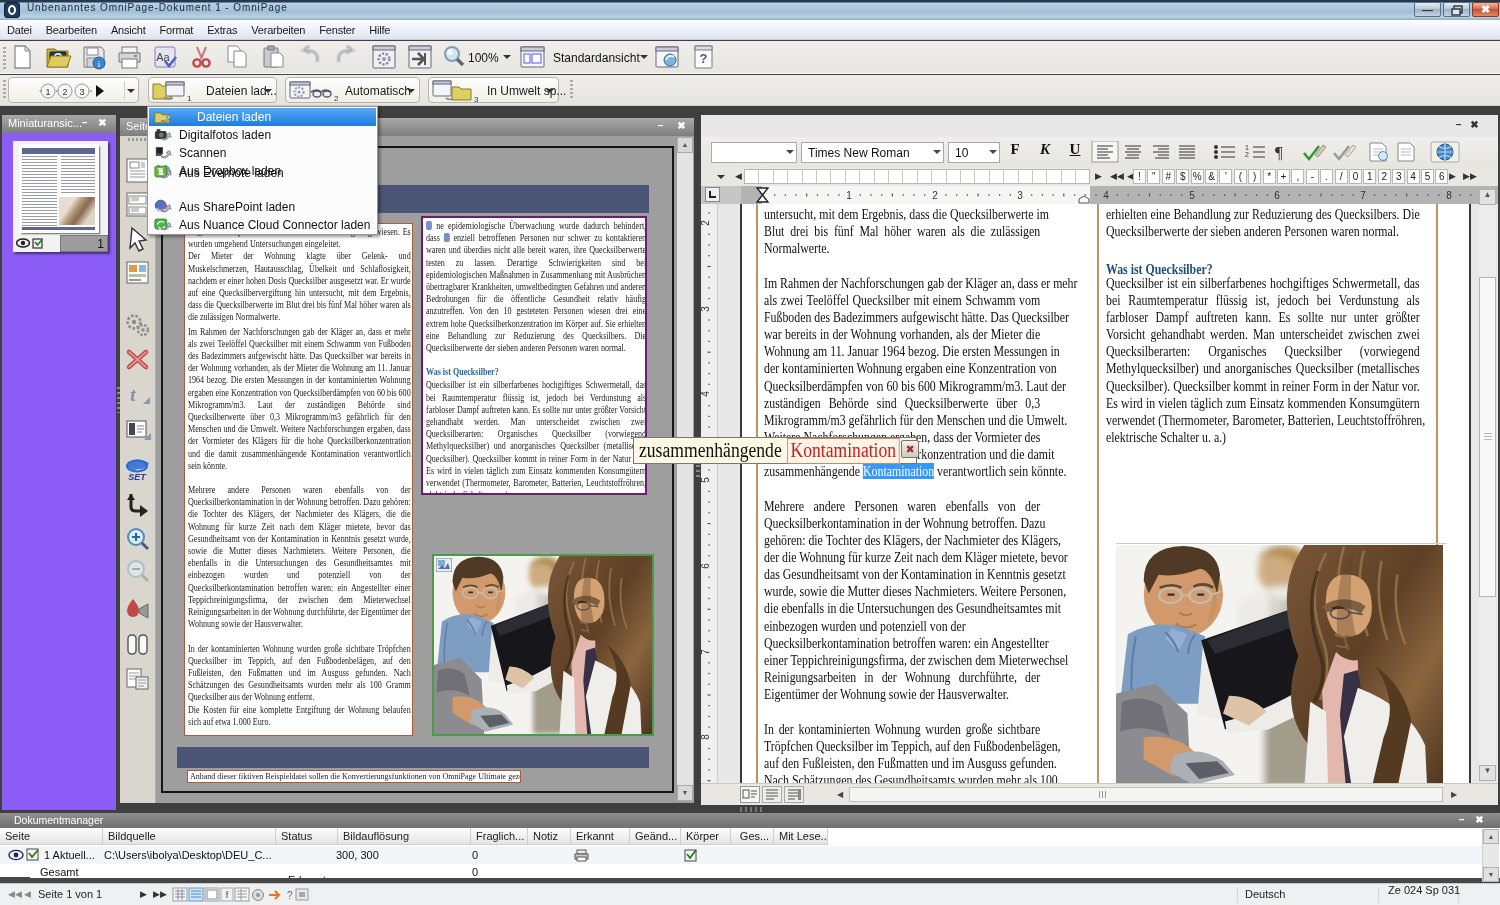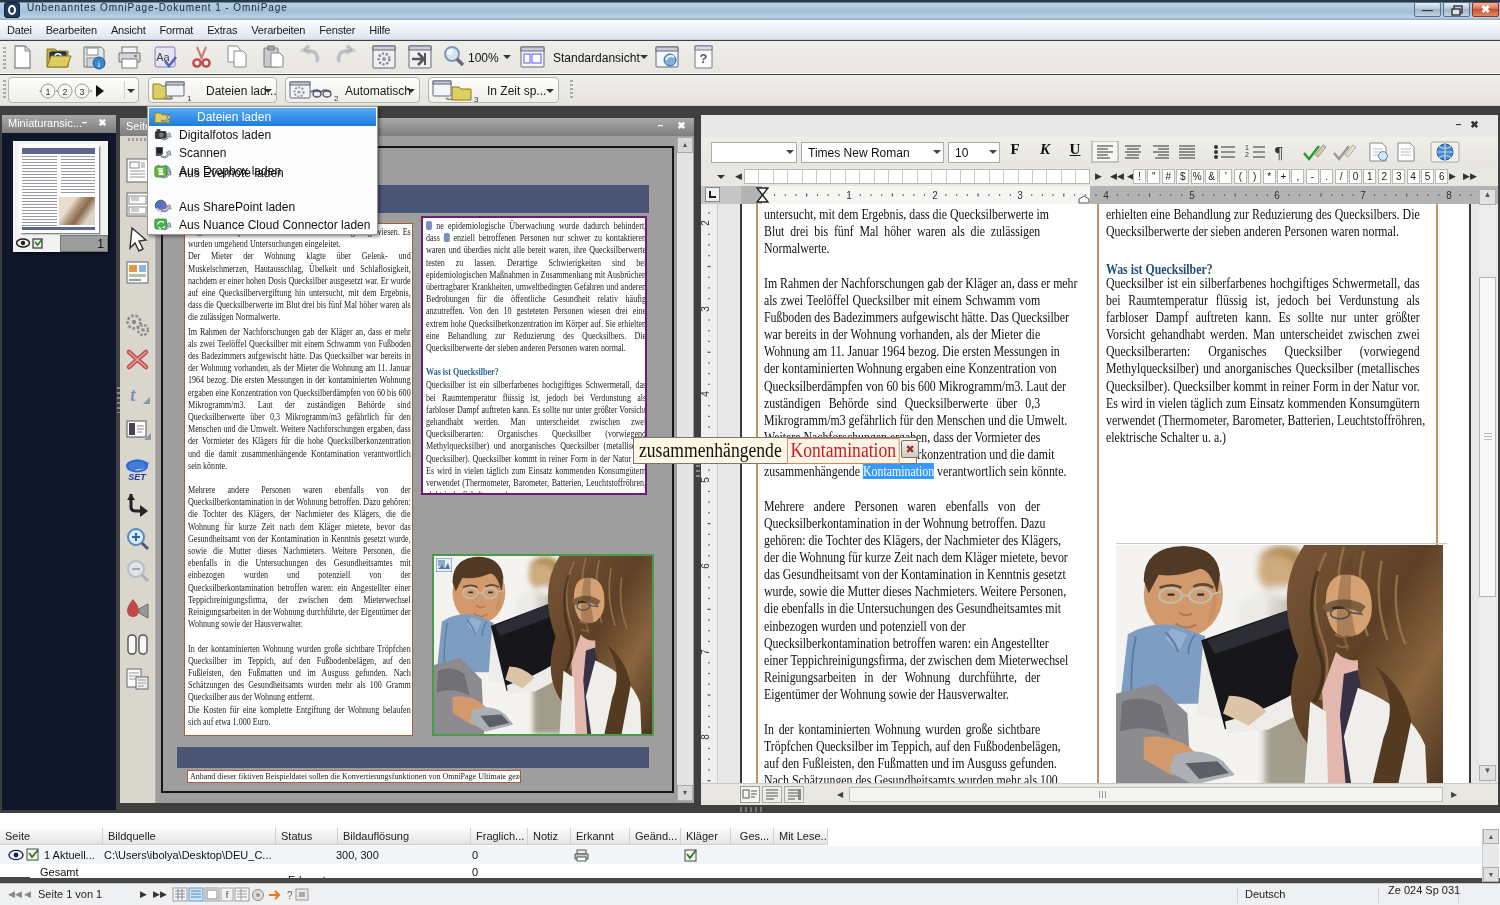--- a/index.html
+++ b/index.html
@@ -28,21 +28,21 @@
 .grip { position:absolute; width:3px; background:repeating-linear-gradient(180deg,#aaa 0,#aaa 2px,transparent 2px,transparent 4px); }
 .wfbtn { position:absolute; top:2px; height:26px; border:1px solid #b6b5ac; border-radius:4px;
   background:linear-gradient(180deg,#fdfdfc,#f0efe9); }
 .wfbtn .lbl { position:absolute; font-size:12px; color:#1a1a1a; top:6px; white-space:nowrap; }
 .dda { display:inline-block; width:0; height:0; border-left:4px solid transparent; border-right:4px solid transparent; border-top:4px solid #333; }
 
 .ptitle { position:absolute; left:0; top:0; right:0; height:18px;
   background:linear-gradient(180deg,#a8a8a8,#7e7e7e); color:#fff; font-size:11px; padding:2px 0 0 6px; }
 .pbtn { position:absolute; top:3px; width:13px; height:11px; color:#fff; font-size:10px; font-weight:bold; text-align:center; line-height:10px; }
 
-#mini { position:absolute; left:2px; top:115px; width:114px; height:695px; background:#0f172a; }
+#mini { position:absolute; left:2px; top:115px; width:114px; height:695px; background:#8b5cf6; }
 
 #seite { position:absolute; left:120px; top:118px; width:574px; height:685px; background:#9e9e9e; }
 #vtools { position:absolute; left:0; top:18px; width:36px; bottom:0; background:#d9d6cd; border-right:1px solid #b5b2a8; }
 .vbtn { position:absolute; left:3px; width:29px; height:29px; border-radius:3px; }
 
 #ted { position:absolute; left:701px; top:115px; width:797px; height:690px; background:#e8e8e8; }
 #ted .ttl { position:absolute; left:0; top:0; right:0; height:22px;
   background:linear-gradient(180deg,#f2f5fa,#ccd8e6); border-bottom:1px solid #9aa8b8;
   color:#1c2c40; font-size:11.5px; padding:4px 0 0 8px; }
 #tedbar { position:absolute; left:0; top:22px; right:0; height:31px; background:linear-gradient(180deg,#efeeea,#e6e5e0); }
@@ -311,21 +311,21 @@
   <span class="dda" style="position:absolute;right:4px;top:11px;"></span>
 </div>
 <div class="wfbtn" style="left:428px;width:131px;">
   <svg style="position:absolute;left:3px;top:1px;" width="50" height="24" viewBox="0 0 50 24">
     <rect x="1" y="2" width="18" height="15" rx="1" fill="#f2f5fa" stroke="#667"></rect>
         <rect x="1" y="2" width="18" height="3" fill="#c8ccda" stroke="#667"></rect>
     <path d="M14 19 q4 3 8 0" fill="none" stroke="#889" stroke-width="1.6"></path>
     <path d="M20 8 h7 l2 2 h10 v11 h-19 z" fill="#ddd060" stroke="#8a7a20"></path>
     <text x="42" y="23" font-size="8" fill="#333">3</text>
   </svg>
-  <span class="lbl" style="left:58px;">In Zeit sp...</span>
+  <span class="lbl" style="left:58px;">In Umwelt sp...</span>
   <span class="dda" style="position:absolute;right:4px;top:11px;"></span>
 </div>
 <div class="grip" style="left:570px;top:5px;height:20px;"></div>
 </div>
 <div id="mini">
   <div class="ptitle">Miniaturansic...</div>
   <div class="pbtn" style="left:76px;">–</div>
   <div class="pbtn" style="left:94px;">✖</div>
   <div style="position:absolute;left:11px;top:26px;width:95px;height:111px;background:#f2f2f2;box-shadow:2px 2px 2px rgba(0,0,0,.5);">
     <div style="position:absolute;left:6px;top:3px;width:80px;height:89px;background:#fdfdfd;box-shadow:1.5px 1.5px 1.5px rgba(0,0,0,.45);">
@@ -773,31 +773,32 @@
     <div style="position:absolute;left:133px;top:2px;width:12px;height:17px;text-align:center;font-size:8px;color:#444;padding-top:4px;">◀</div>
     <div style="position:absolute;left:148px;top:3px;right:55px;height:15px;background:#e0e0dc;border:1px solid #c0c0bb;">
       <div style="position:absolute;left:0px;top:0px;width:100%;height:13px;background:#f4f4f2;">
           <div style="position:absolute;left:42%;top:3px;width:9px;height:7px;background:repeating-linear-gradient(90deg,#999 0,#999 1px,transparent 1px,transparent 3px);"></div>
         </div>
     </div>
     <div style="position:absolute;right:38px;top:2px;width:12px;height:17px;text-align:center;font-size:8px;color:#444;padding-top:4px;">▶</div>
   </div>
 </div>
 <div id="dm">
+  <div class="ttl">Dokumentmanager</div>
   <div class="pbtn" style="left:1455px;top:2px;height:12px;line-height:10px;">–</div>
   <div class="pbtn" style="left:1473px;top:2px;height:12px;line-height:10px;">✖</div>
   <div class="dmh" style="left:0px;width:103px;">Seite</div>
   <div class="dmh" style="left:103px;width:173px;">Bildquelle</div>
   <div class="dmh" style="left:276px;width:62px;">Status</div>
   <div class="dmh" style="left:338px;width:133px;">Bildauflösung</div>
   <div class="dmh" style="left:471px;width:57px;">Fraglich...</div>
   <div class="dmh" style="left:528px;width:43px;">Notiz</div>
   <div class="dmh" style="left:571px;width:59px;">Erkannt</div>
   <div class="dmh" style="left:630px;width:51px;">Geänd...</div>
-  <div class="dmh" style="left:681px;width:50px;">Kläger</div>
+  <div class="dmh" style="left:681px;width:50px;">Körper</div>
   <div class="dmh" style="left:731px;width:43px;text-align:center;">Ges...</div>
   <div class="dmh" style="left:774px;width:54px;">Mit Lese...</div>
   <div style="position:absolute;left:0;top:33px;width:1482px;height:18px;background:#f3f6f9;"></div>
   <svg style="position:absolute;left:8px;top:35px;" width="34" height="14" viewBox="0 0 34 14">
       <ellipse cx="8" cy="7" rx="7" ry="4.6" fill="none" stroke="#224" stroke-width="1.4"></ellipse>
       <circle cx="8" cy="7" r="2.4" fill="#226"></circle>
       <rect x="19" y="1" width="11" height="11" fill="#f8f8f0" stroke="#444"></rect>
       <path d="M21 5 l3 4 l6 -7" fill="none" stroke="#2a7a2a" stroke-width="1.8"></path>
     </svg>
   <div class="dmc" style="left:44px;top:36px;">1 Aktuell...</div>

